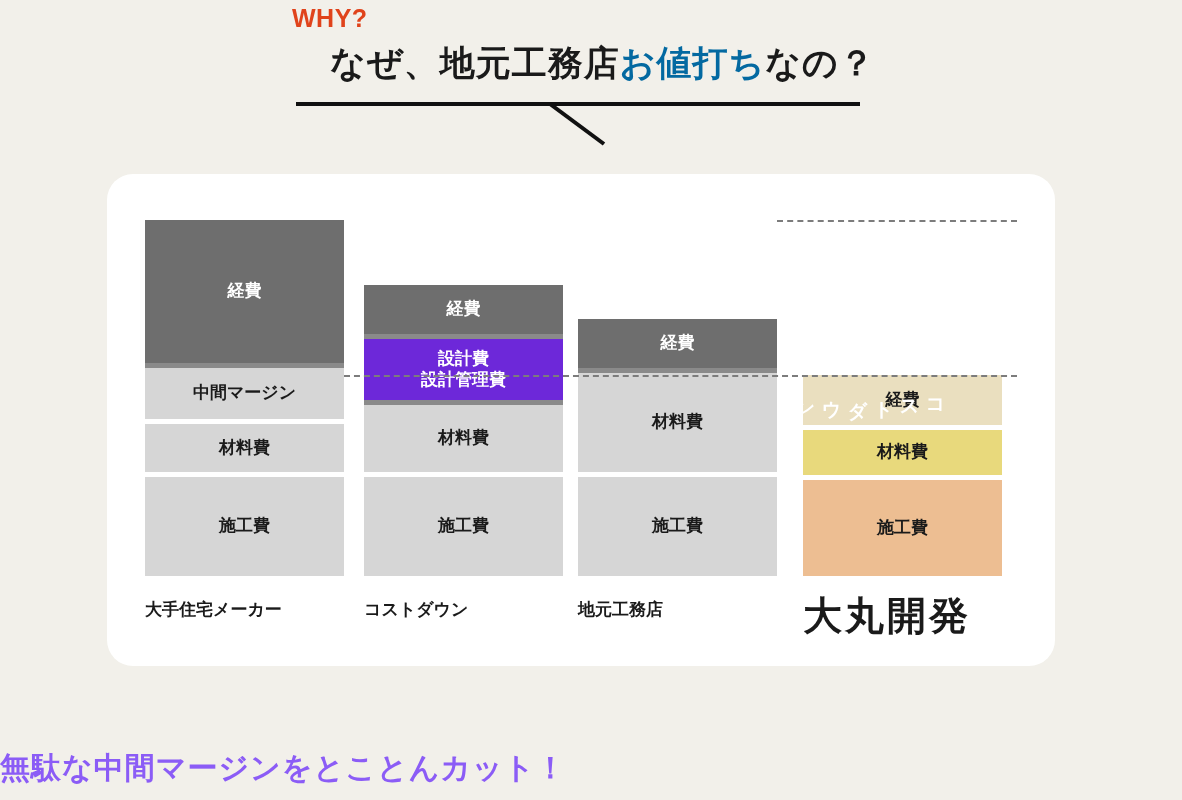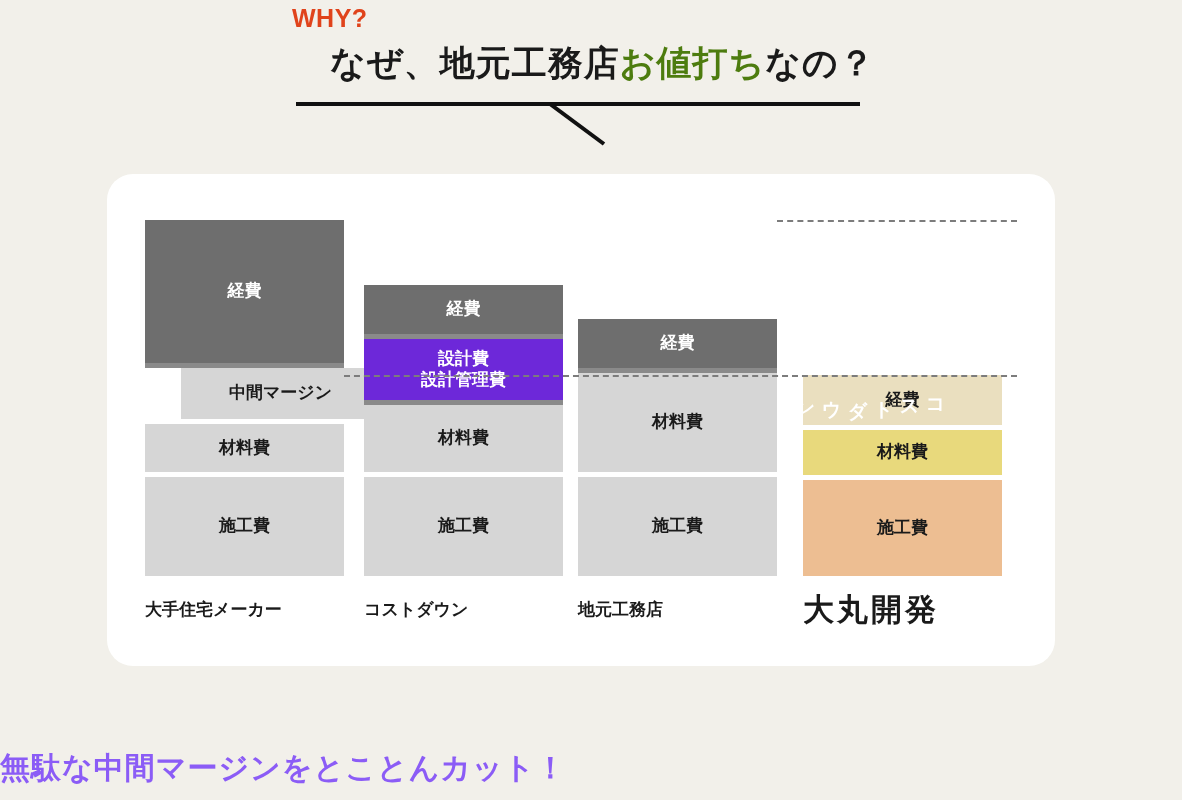--- a/index.html
+++ b/index.html
@@ -15,21 +15,21 @@
   .why {
     position: absolute; left: 292px; top: 4px;
     font-size: 25px; font-weight: bold; letter-spacing: .5px;
     color: #E0431B;
   }
   .headline {
     position: absolute; left: 330px; top: 40px;
     font-size: 35px; font-weight: bold; color: #1A1A1A;
     letter-spacing: 1px; white-space: nowrap;
   }
-  .headline .hl { color: #4d7c0f; }
+  .headline .hl { color: #0369a1; }
   .rule {
     position: absolute; left: 296px; top: 102px;
     width: 564px; height: 4px; background: #111;
   }
   .rule-tail {
     position: absolute; left: 548px; top: 104px;
     width: 60px; height: 42px;
   }
 
   
@@ -52,21 +52,21 @@
   .seg:last-child { border-bottom: none; }
   .seg.dark { background: #6E6E6E; color: #FFFFFF; border-bottom-color: #8A8A8A; }
   .seg.light { background: #D6D6D6; color: #1A1A1A; border-bottom-color: #FFFFFF; }
 
   .bar-label {
     position: absolute; top: 100%; left: 0; width: 100%;
     text-align: left; padding-top: 17px;
     font-size: 17px; font-weight: bold; color: #1A1A1A;
     white-space: nowrap;
   }
-  .bar-label.big { font-size: 31px; letter-spacing: 3px; padding-top: 8px; }
+  .bar-label.big { font-size: 39px; letter-spacing: 3px; padding-top: 8px; }
 
   
   .dash {
     position: absolute; height: 0;
     border-top: 2px dashed #7C7C7C;
   }
 
   
   .arrow { position: absolute; }
   .arrow-text {
@@ -98,21 +98,21 @@
   <div class="rule"></div>
   <svg class="rule-tail" viewBox="0 0 60 42">
     <line x1="2" y1="0" x2="56" y2="40" stroke="#111" stroke-width="4"></line>
   </svg>
 
   <div class="card">
     <div class="plot" id="plot">
 
     <div class="bar" style="left: 38px;">
           <div class="seg dark" style="height: 148px; background: rgb(110, 110, 110);">経費</div>
-          <div class="seg light" style="height: 56px; background: rgb(214, 214, 214); color: rgb(26, 26, 26); margin-left: 36px;">中間マージン</div>
+          <div class="seg light" style="height: 56px; background: rgb(214, 214, 214); color: rgb(26, 26, 26);">中間マージン</div>
           <div class="seg light" style="height: 53px; background: rgb(214, 214, 214); color: rgb(26, 26, 26);">材料費</div>
           <div class="seg light" style="height: 104px; background: rgb(214, 214, 214); color: rgb(26, 26, 26);">施工費</div>
           <div class="bar-label">大手住宅メーカー</div>
         </div>
         <div class="bar" style="left: 257px;">
           <div class="seg dark" style="height: 54px; background: rgb(110, 110, 110);">経費</div>
           <div class="seg dark" style="height: 66px; background: #6d28d9;">設計費
 設計管理費</div>
           <div class="seg light" style="height: 72px; background: rgb(214, 214, 214); color: rgb(26, 26, 26);">材料費</div>
           <div class="seg light" style="height: 104px; background: rgb(214, 214, 214); color: rgb(26, 26, 26);">施工費</div>

